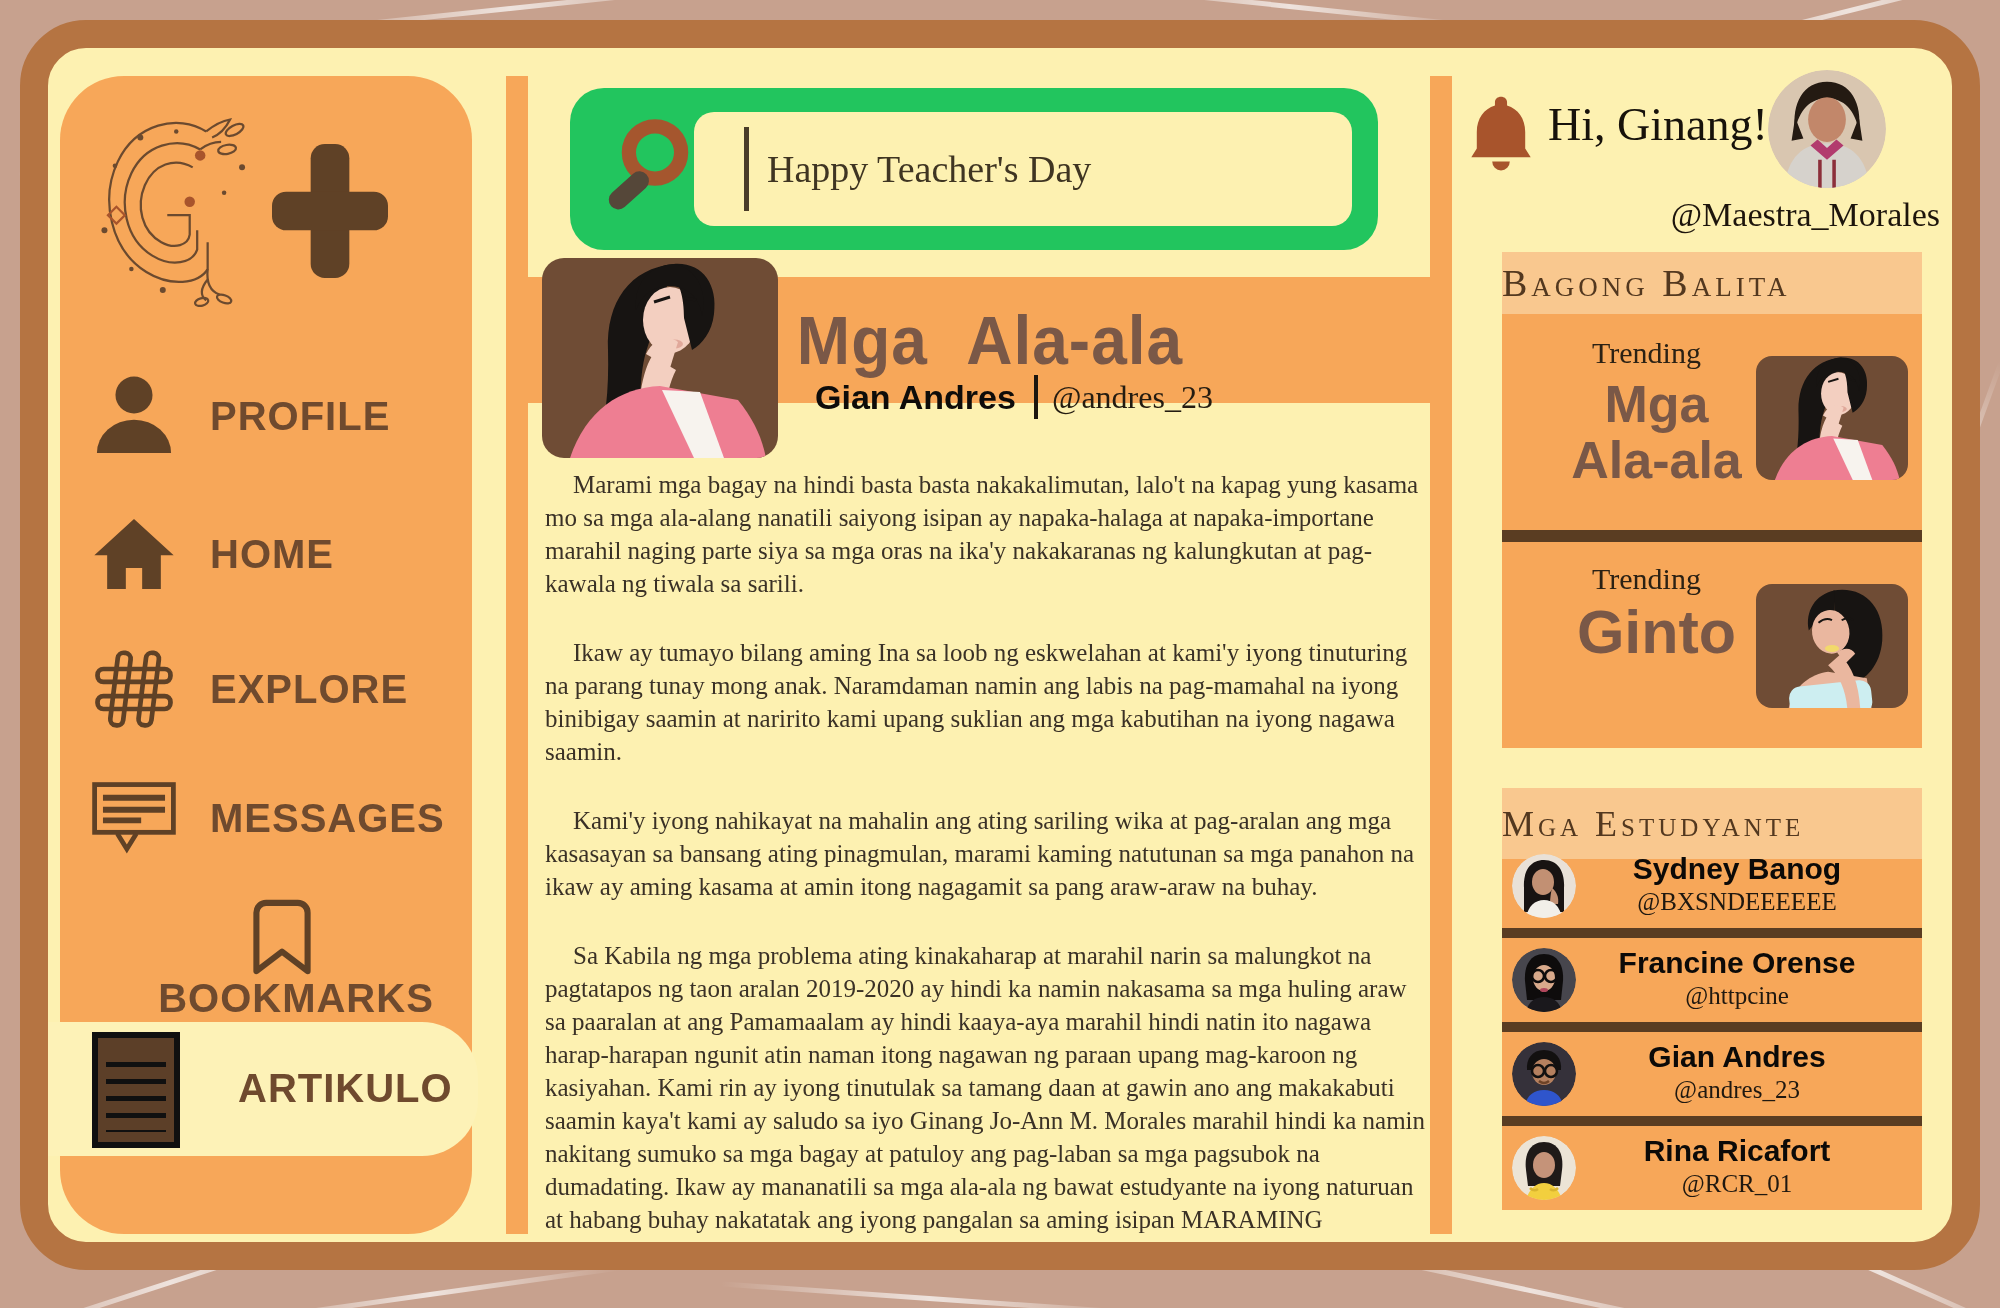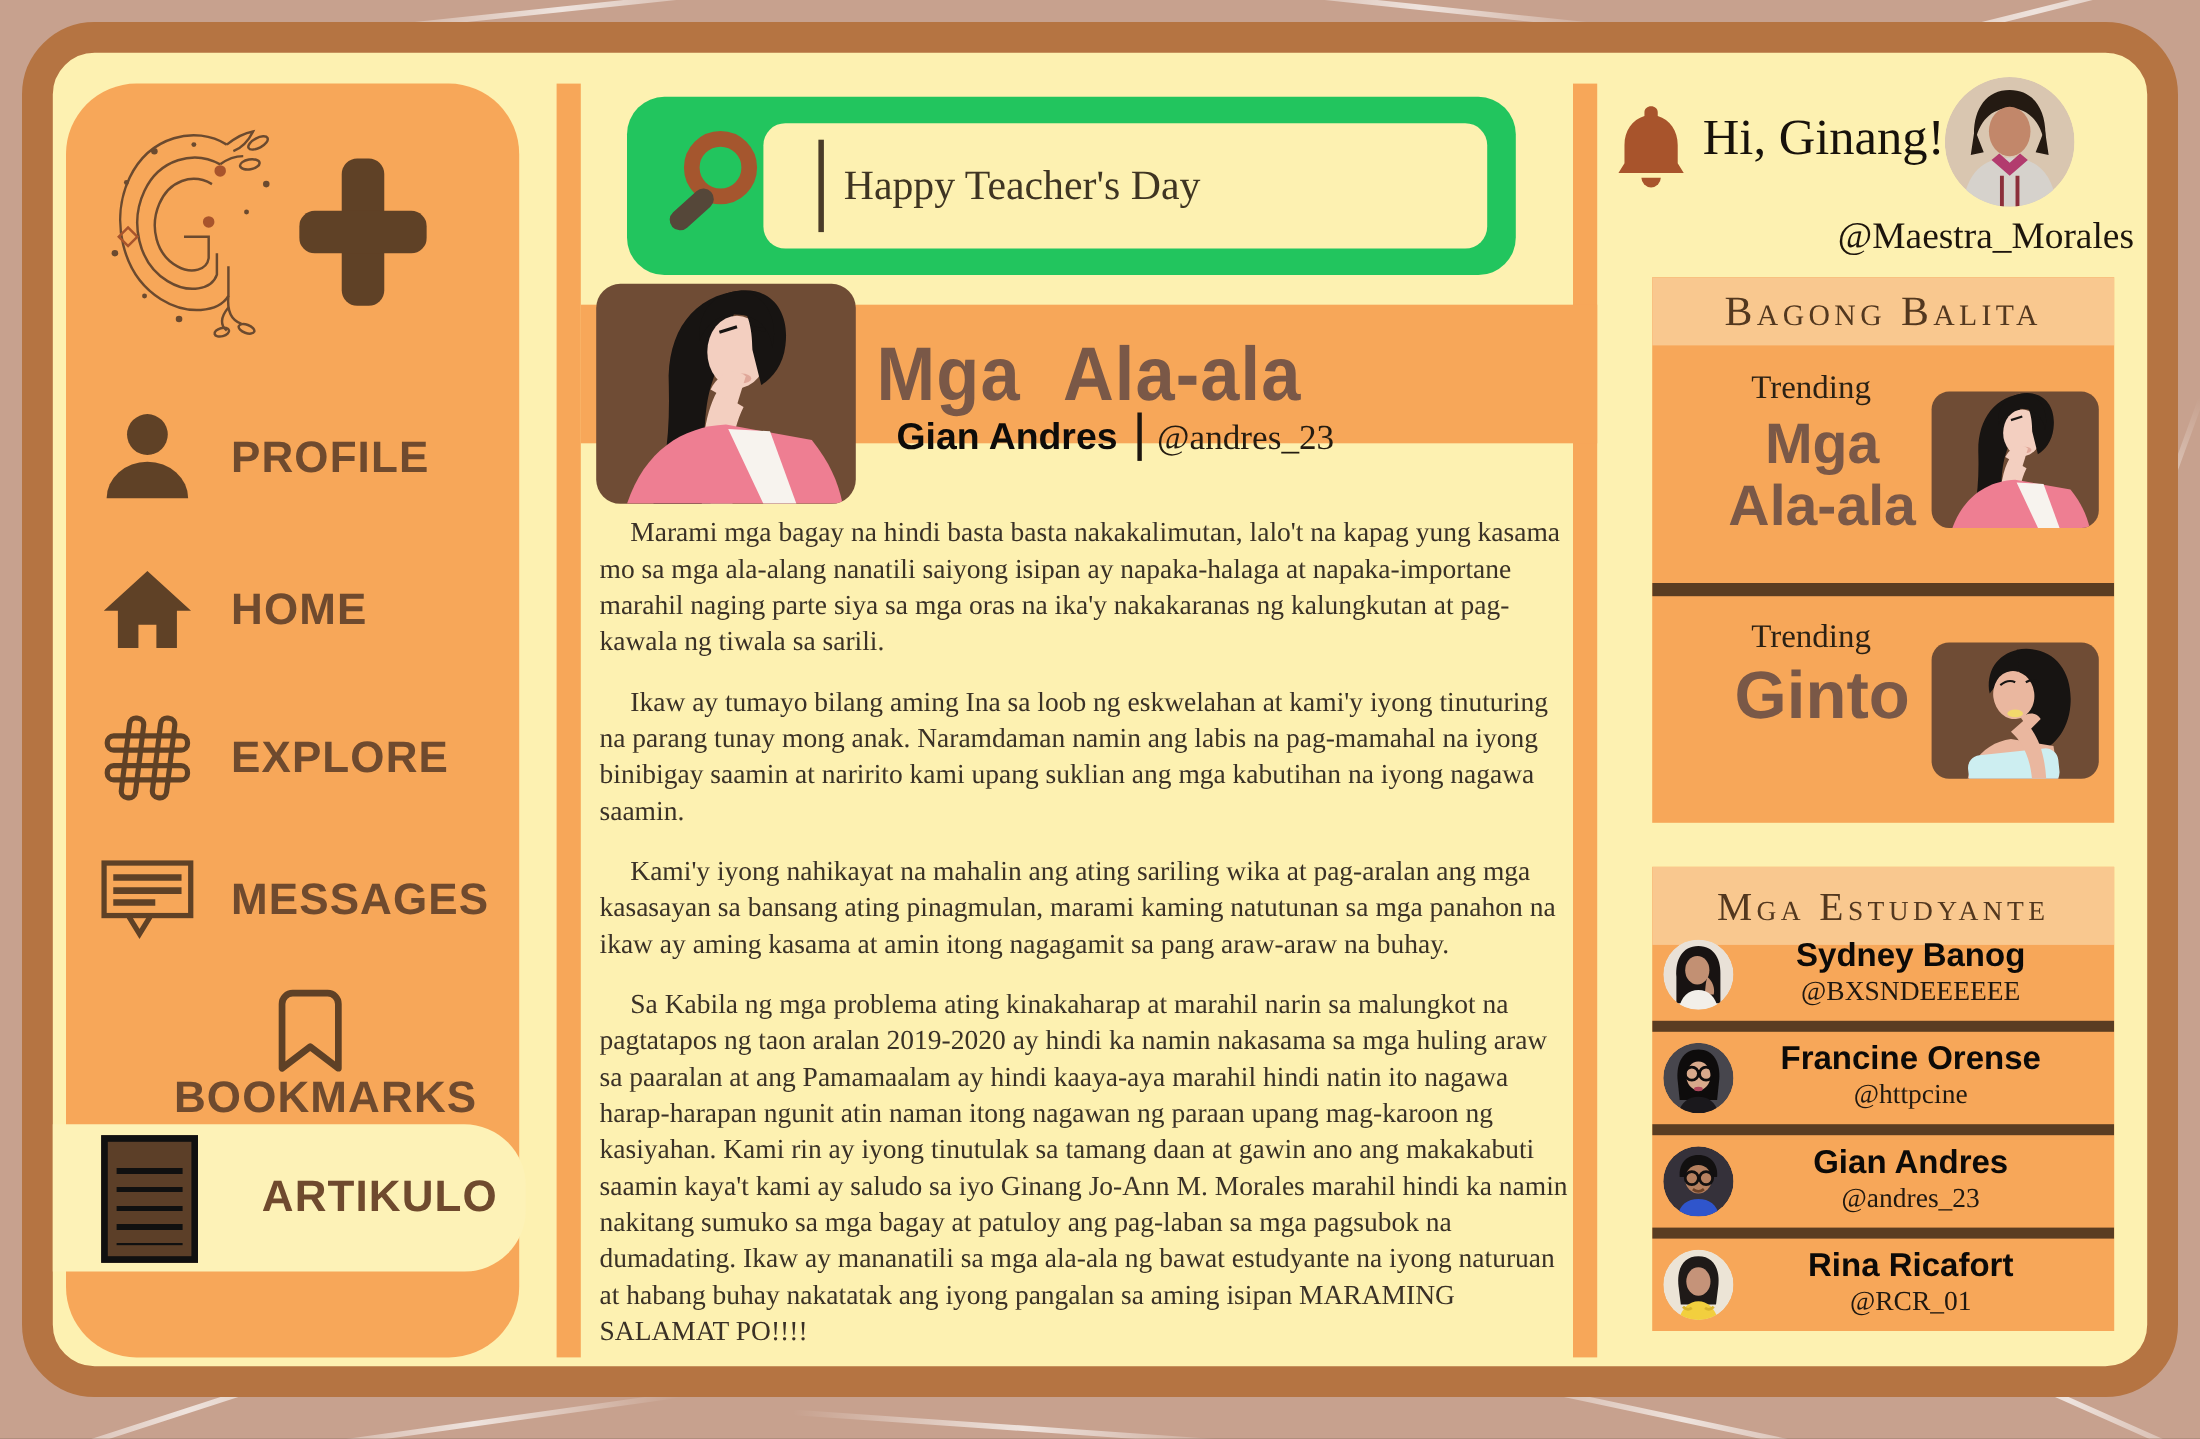--- a/index.html
+++ b/index.html
@@ -36,28 +36,28 @@
               display:flex;align-items:center;justify-content:center;}
   .big-title{font-family:"Liberation Sans",sans-serif;font-weight:bold;color:#7a5847;}
   .article-title{font-size:64px;word-spacing:22px;letter-spacing:1px;transform:scaleY(1.08);}
   .avatar-card{left:542px;top:258px;width:236px;height:200px;background:#6f4c35;border-radius:22px;
                overflow:hidden;}
   .author-row{left:815px;top:374px;height:46px;display:flex;align-items:center;}
   .author-name{font-family:"Liberation Sans",sans-serif;font-weight:bold;font-size:34px;color:#0e0c0a;}
   .author-bar{width:4px;height:44px;background:#1c160f;margin:0 14px 0 18px;}
   .author-handle{font-size:32px;color:#241c11;}
   .body-copy{left:545px;top:468px;width:888px;height:772px;overflow:hidden;
-             display:flex;flex-direction:column;gap:22px;}
+             display:flex;flex-direction:column;gap:36px;}
   .para{margin:0;font-size:25px;line-height:33px;color:#3a3126;text-indent:28px;}
   
   .greet-text{font-size:46px;color:#17120b;}
   .profile-avatar{left:1768px;top:70px;width:118px;height:118px;border-radius:50%;overflow:hidden;}
   .profile-handle{left:1560px;top:196px;width:380px;text-align:right;font-size:34px;color:#1d150c;}
   .panel{left:1502px;width:420px;background:#f7a759;overflow:hidden;}
-  .panel-header{height:62px;background:#f9c88f;display:flex;align-items:center;justify-content:center;}
+  .panel-header{height:62px;background:#f9c88f;display:flex;align-items:center;justify-content:flex-start;}
   .panel-header span{font-variant:small-caps;font-size:38px;letter-spacing:4px;color:#53381f;}
   .trend-tag{font-size:30px;color:#2b2114;}
   .trend-title{font-size:52px;line-height:56px;text-align:center;width:205px;}
   .trend-img{position:absolute;width:152px;height:124px;background:#6f4c35;border-radius:16px;overflow:hidden;}
   .hdiv{position:absolute;left:0;width:100%;height:12px;background:#5a3d22;}
   .student-row{position:absolute;left:0;width:100%;height:84px;cursor:pointer;}
   .student-avatar{position:absolute;left:10px;top:10px;width:64px;height:64px;border-radius:50%;overflow:hidden;}
   .student-text{position:absolute;left:70px;right:20px;top:8px;text-align:center;}
   .student-name{font-family:"Liberation Sans",sans-serif;font-weight:bold;font-size:30px;color:#0c0a08;}
   .student-handle{font-size:25px;color:#1f1810;margin-top:2px;}

